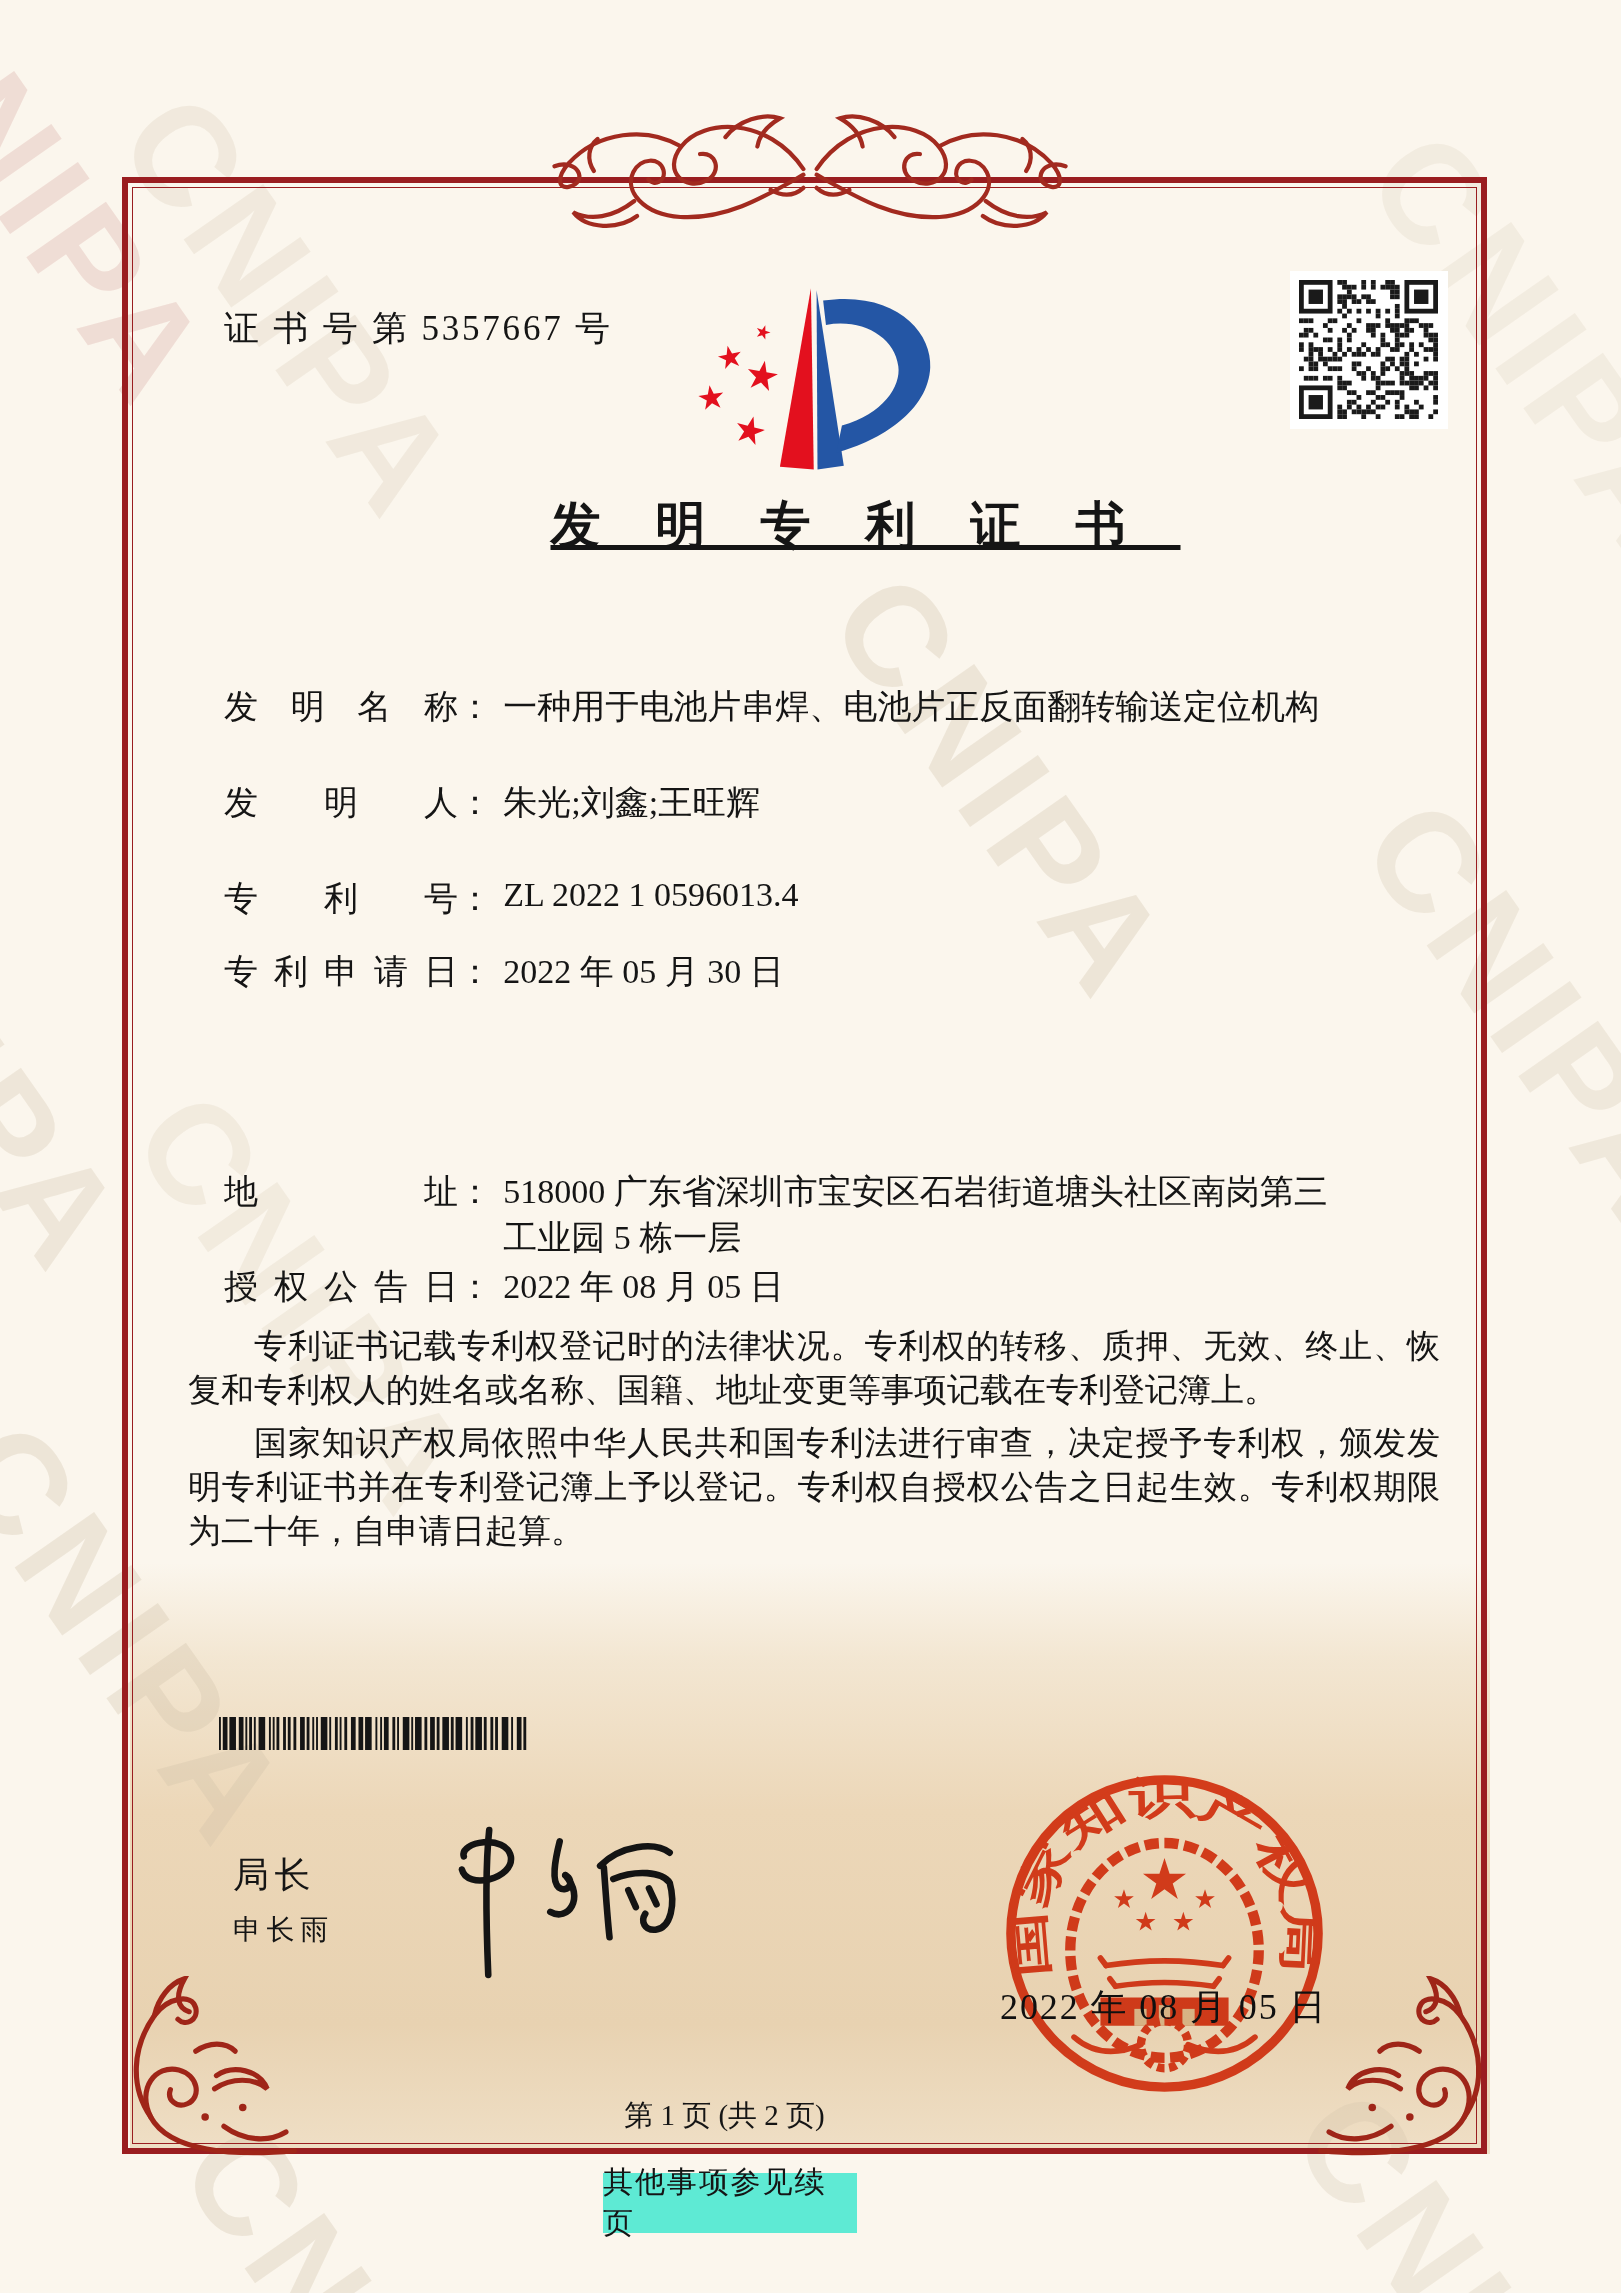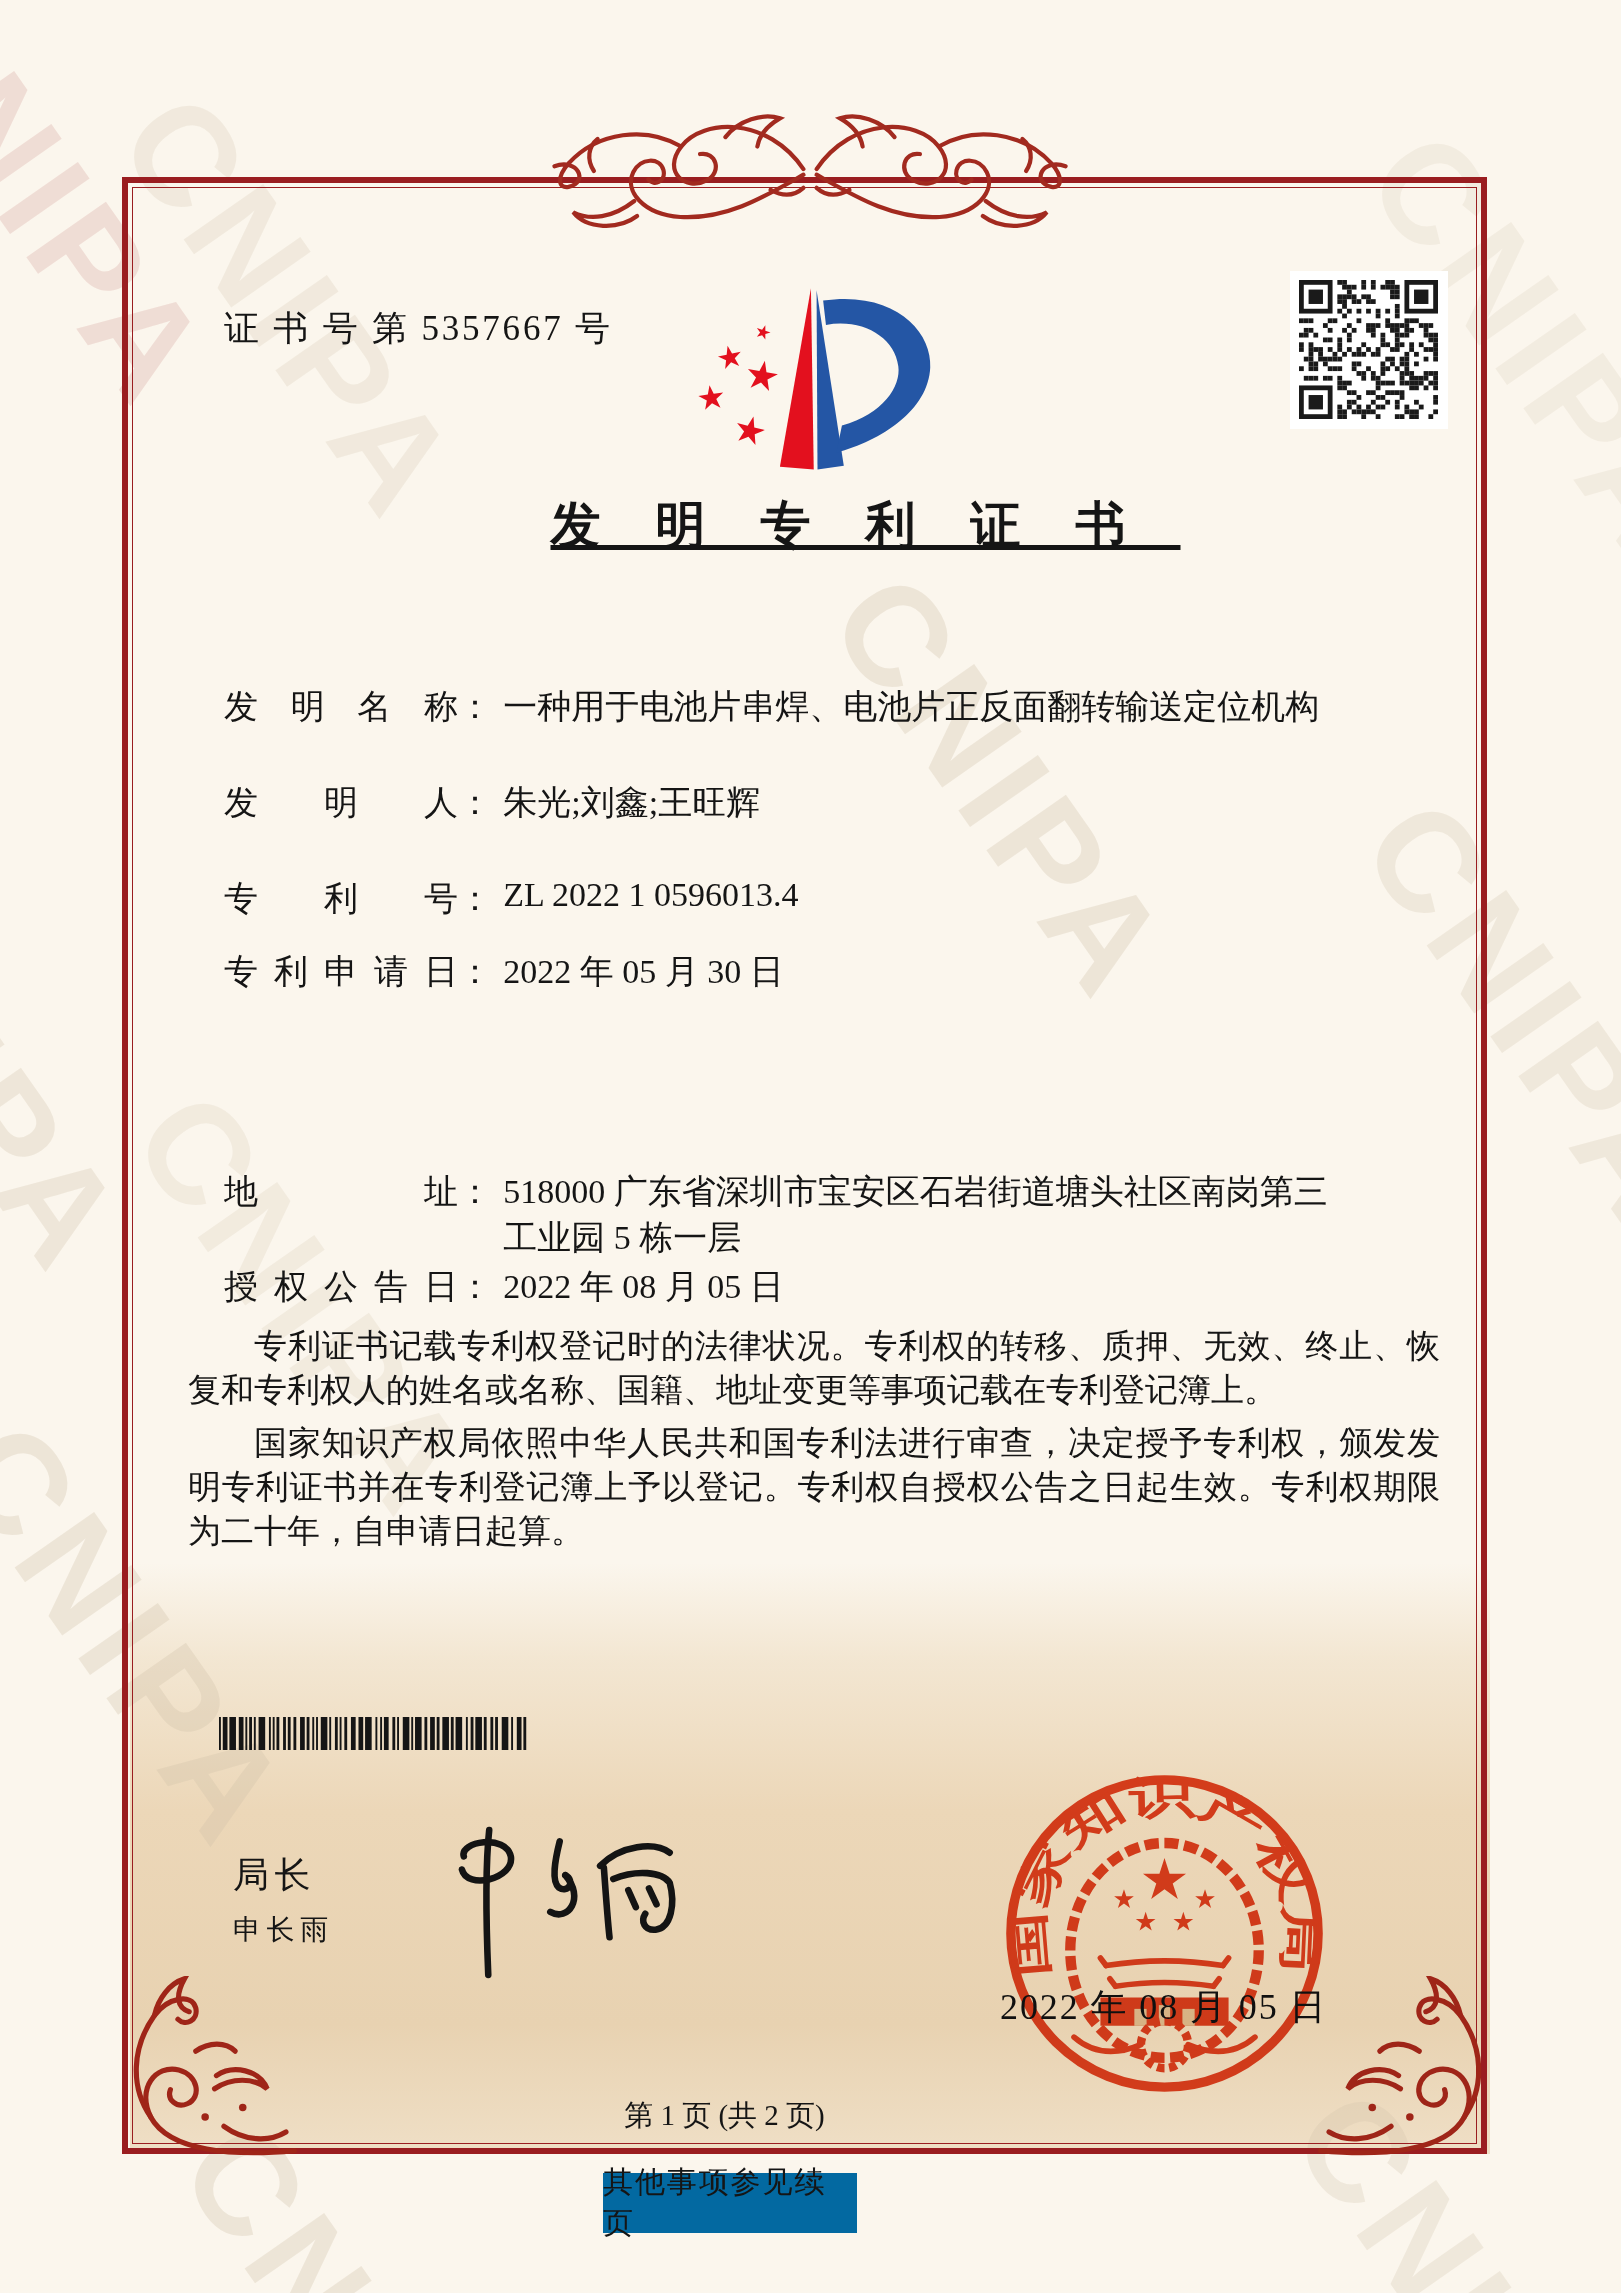--- a/index.html
+++ b/index.html
@@ -70,21 +70,21 @@
   .autograph{position:absolute;left:414px;top:1815px;}
   
   .seal{position:absolute;left:993px;top:1762px;mix-blend-mode:multiply;opacity:.94;}
   .seal-date{
     position:absolute;left:1000px;top:1983px;width:316px;text-align:center;
     font-size:36px;color:#101010;letter-spacing:1.9px;white-space:nowrap;
   }
   
   .page-info{position:absolute;left:527px;top:2096px;width:395px;text-align:center;font-size:29px;}
   .cont-band{
-    position:absolute;left:603px;top:2173px;width:254px;height:60px;background:#0369a1;
+    position:absolute;left:603px;top:2173px;width:254px;height:60px;background:#5eead4;
     display:flex;align-items:center;justify-content:center;
   }
   .cont-band span{font-size:30px;letter-spacing:1.9px;}
 </style>
 </head>
 <body>
 
 <div id="page">
 
   <div class="tan-band"></div>

